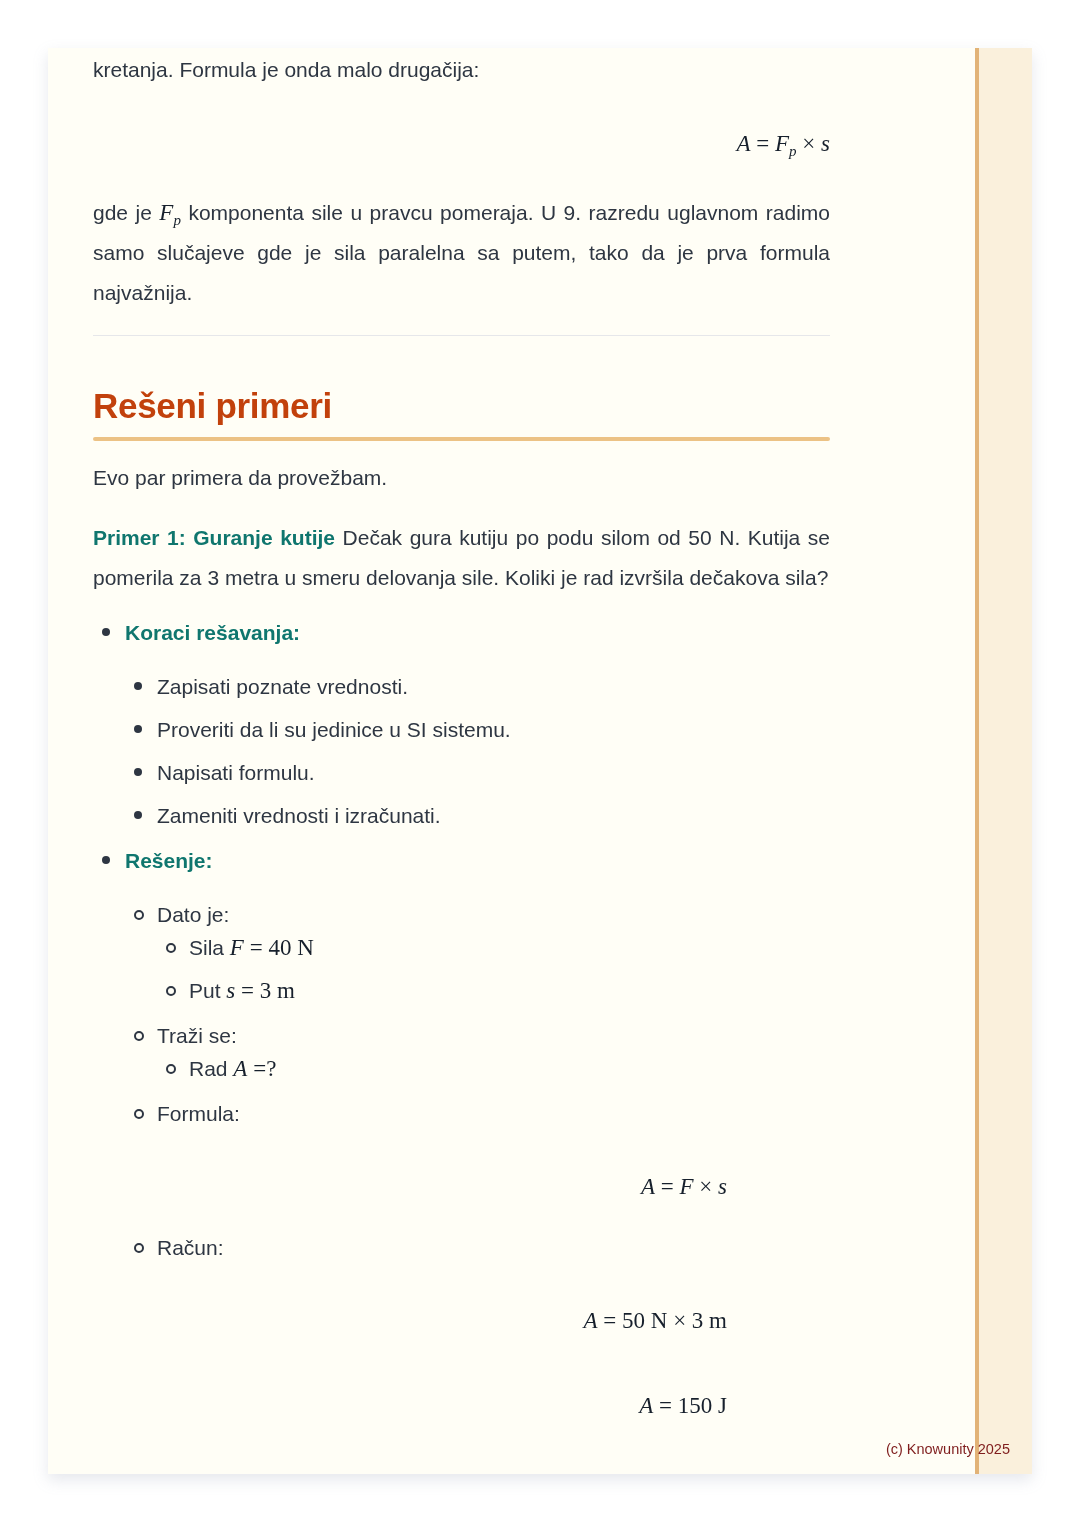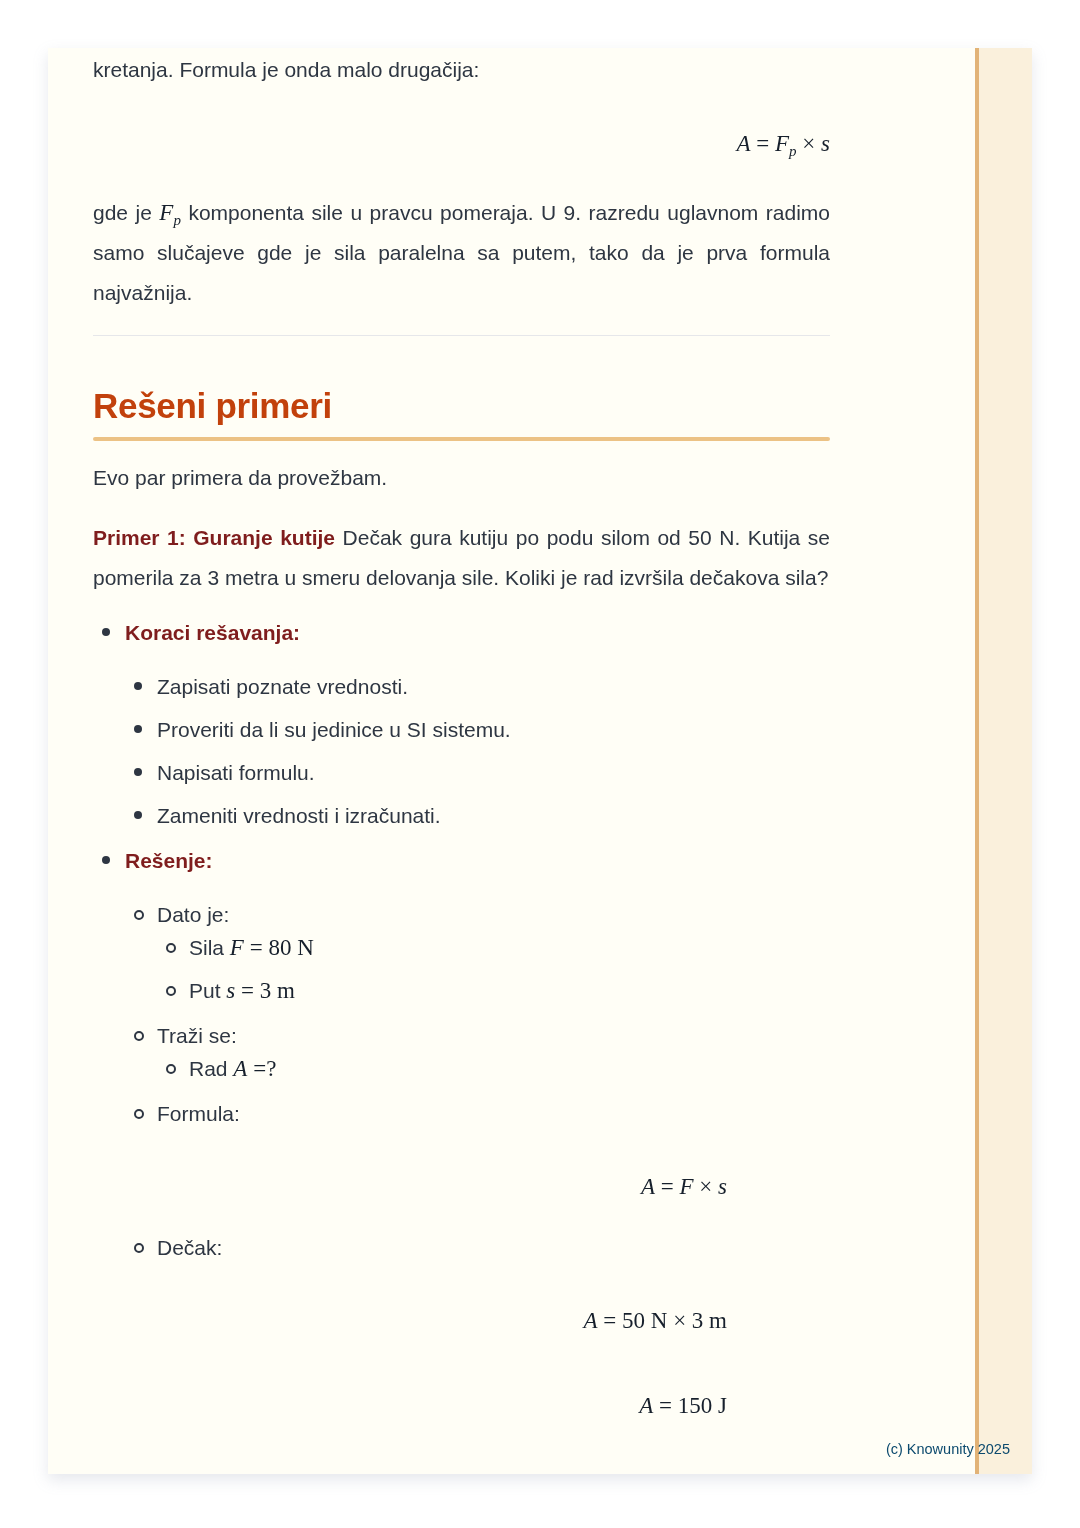--- a/index.html
+++ b/index.html
@@ -41,21 +41,21 @@
     width: 737px;
     padding-top: 2px;
     z-index: 2;
   }
   p {
     margin: 0;
     font-size: 21px;
     line-height: 40px;
   }
   .justify { text-align: justify; }
-  .bold { font-weight: 700; color: #7f1d1d; }
+  .bold { font-weight: 700; color: #0f766e; }
 
   .math {
     font-family: "Liberation Serif", serif;
     font-size: 23px;
     color: #17202C;
   }
   .mvar { font-style: italic; }
   sub.math {
     font-size: 15px;
     line-height: 0;
@@ -126,21 +126,21 @@
     height: 6px;
     border: 2px solid #2E3642;
   }
 
   .footer-note {
     position: absolute;
     right: 22px;
     top: 1392px;
     font-size: 14.5px;
     line-height: 18px;
-    color: #0c4a6e;
+    color: #7f1d1d;
     z-index: 3;
     white-space: nowrap;
   }
 </style>
 </head>
 <body>
 
 <div class="page">
   <div class="side-band"></div>
 
@@ -190,21 +190,21 @@
         <span class="bullet"></span>
         <span class="bold">Rešenje:</span>
         <div class="ul-nested">
 
           <div class="li">
             <span class="bullet circle"></span>
             <span>Dato je:</span>
             <div class="ul-nested tight">
               <div class="li">
                 <span class="bullet circle"></span>
-                <span>Sila </span><span class="math mvar">F</span><span class="math"> = 80 N</span>
+                <span>Sila </span><span class="math mvar">F</span><span class="math"> = 40 N</span>
               </div>
               <div class="li">
                 <span class="bullet circle"></span>
                 <span>Put </span><span class="math mvar">s</span><span class="math"> = 3 m</span>
               </div>
             </div>
           </div>
 
           <div class="li">
             <span class="bullet circle"></span>
@@ -218,21 +218,21 @@
           </div>
 
           <div class="li">
             <span class="bullet circle"></span>
             <span>Formula:</span>
             <div class="math-display"><span class="mvar">A</span><span> = </span><span class="mvar">F</span><span> × </span><span class="mvar">s</span></div>
           </div>
 
           <div class="li">
             <span class="bullet circle"></span>
-            <span>Dečak:</span>
+            <span>Račun:</span>
             <div class="math-display"><span class="mvar">A</span><span> = 50 N × 3 m</span></div>
             <div class="math-display"><span class="mvar">A</span><span> = 150 J</span></div>
           </div>
 
         </div>
       </div>
 
     </div>
   </div>
 

